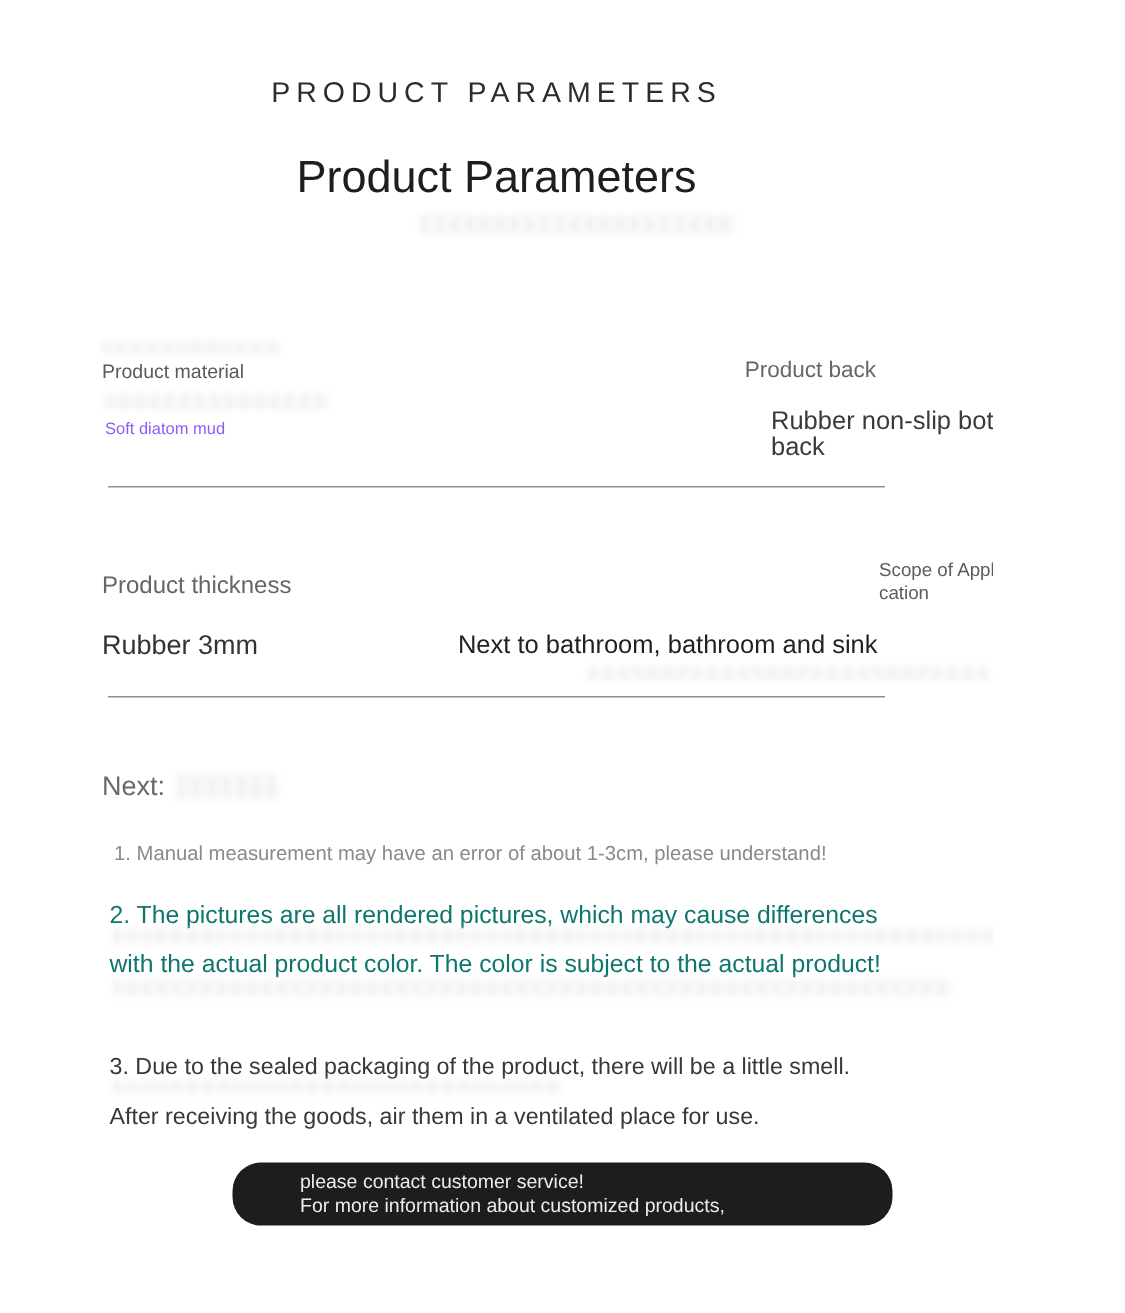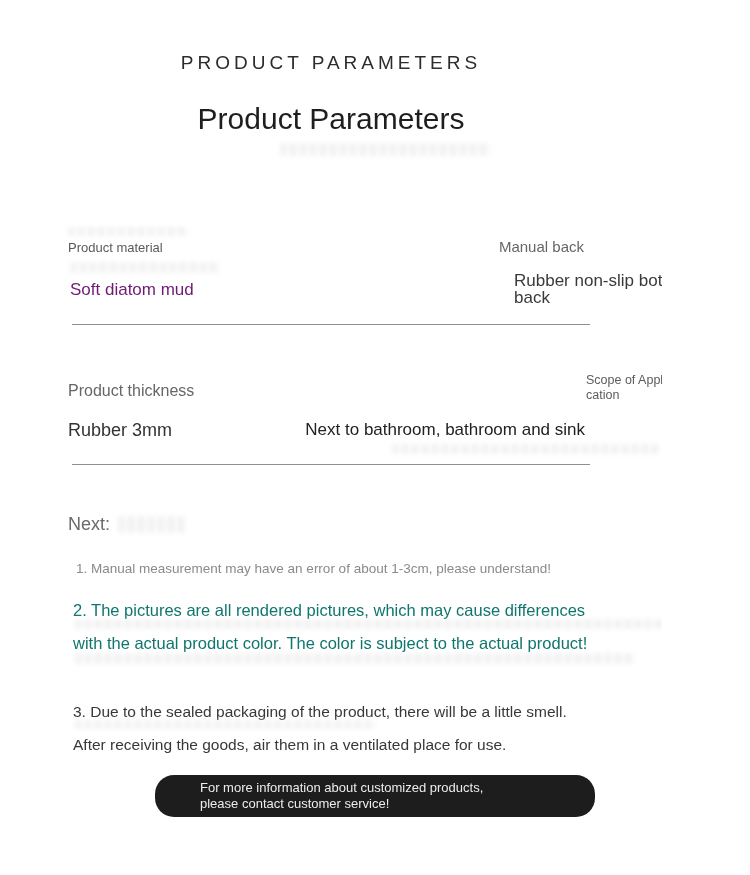--- a/index.html
+++ b/index.html
@@ -27,21 +27,21 @@
     top: 102px; left: 0; right: 0;
     text-align: center;
     font-size: 30px;
     font-weight: 400;
     color: #1e1e1e;
   }
 
   .label-sm   { font-size: 13px; color: #5a5a5a; }
   .label-md   { font-size: 15px; color: #666666; }
   .label-xs   { font-size: 12.5px; color: #5c5c5c; line-height: 15px; }
-  .value-lg   { font-size: 17px; color: #701a75; }
+  .value-lg   { font-size: 11px; color: #8b5cf6; }
   .value-xl   { font-size: 18px; color: #333333; }
   .value-md   { font-size: 17px; color: #3a3a3a; line-height: 17px; margin-left: 21px; }
 
   .lbl-material  { top: 240px; left: 68px; }
   .lbl-back      { top: 238px; right: 78px; }
   .val-material  { top: 280px; left: 70px; }
   .val-back      { top: 272px; left: 493px; width: 178px; }
 
   .divider {
     height: 0;
@@ -106,21 +106,21 @@
 
 <div class="page">
 
   <div class="abs eyebrow">PRODUCT PARAMETERS</div>
 
   <div class="abs title">Product Parameters</div>
 
   <div class="abs ghost ghost-title"></div>
 
   <div class="abs label-sm lbl-material">Product material</div>
-  <div class="abs label-md lbl-back">Manual back</div>
+  <div class="abs label-md lbl-back">Product back</div>
   <div class="abs ghost ghost-mat-lbl"></div>
   <div class="abs ghost ghost-mat-val"></div>
   <div class="abs value-lg val-material">Soft diatom mud</div>
   <div class="abs value-md val-back">Rubber non-slip bottom back</div>
 
   <div class="abs divider divider-1"></div>
 
   <div class="abs lbl-thickness">Product thickness</div>
   <div class="abs label-xs lbl-scope">
     <div>Scope of Appli-</div>
@@ -144,17 +144,17 @@
   <div class="abs ghost ghost-tip2"></div>
 
   <div class="abs tip-3">
     <div>3. Due to the sealed packaging of the product, there will be a little smell.</div>
     <div>After receiving the goods, air them in a ventilated place for use.</div>
   </div>
   <div class="abs ghost ghost-tip3"></div>
   <div class="abs ghost ghost-tip3b"></div>
 
   <div class="abs banner">
+    <div class="line">please contact customer service!</div>
     <div class="line">For more information about customized products,</div>
-    <div class="line">please contact customer service!</div>
   </div>
 
 </div>
 
 </body></html>

